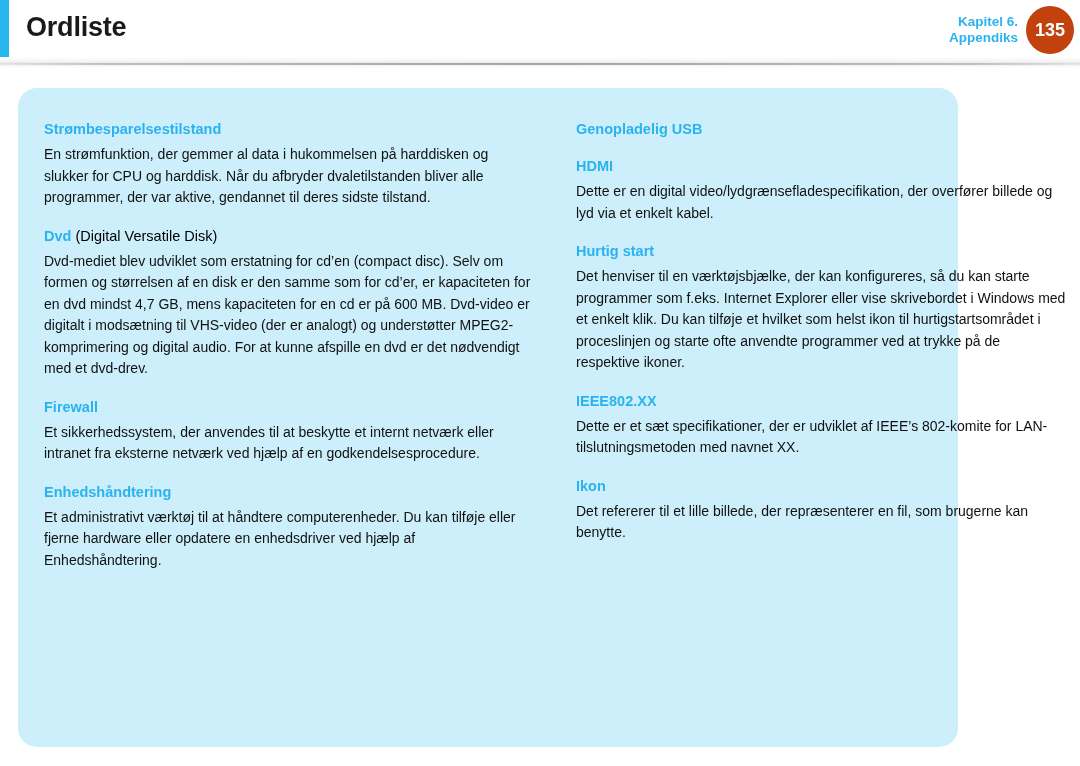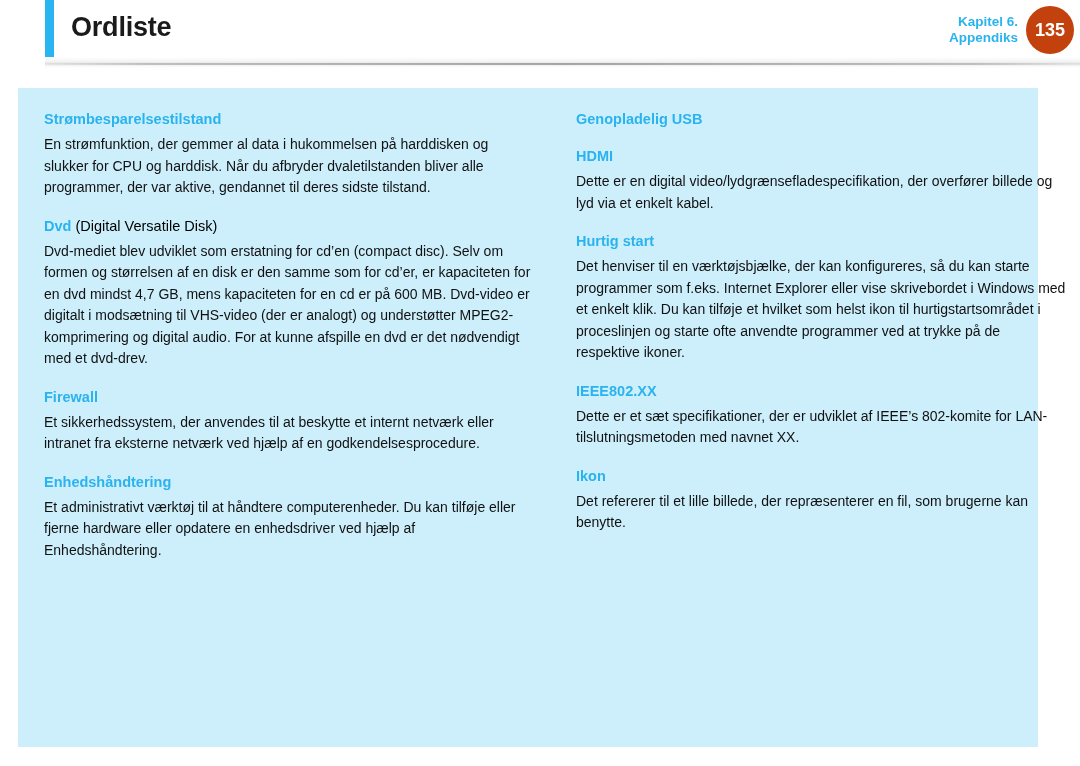--- a/index.html
+++ b/index.html
@@ -16,21 +16,20 @@
     position: relative;
     -webkit-font-smoothing: antialiased;
   }
 
   
   .page-header {
     position: relative;
     height: 58px;
     background: #ffffff;
     box-sizing: border-box;
-    margin-left: 45px;
   }
   .header-accent-bar {
     position: absolute;
     left: 0;
     top: 0;
     width: 9px;
     height: 57px;
     background: #29b5ef;
   }
   .page-title {
@@ -98,25 +97,26 @@
       rgba(130,130,130,0.65) 50%,
       rgba(160,160,160,0.55) 90%,
       rgba(255,255,255,0) 100%);
   }
 
   
   .content-panel {
     position: absolute;
     left: 18px;
     top: 88px;
-    width: 1020px;
+    width: 940px;
     height: 659px;
     background: #cdeffc;
     box-sizing: border-box;
-    padding: 21px 26px 20px 26px;
+    padding: 31px 26px 20px 26px;
+    border-radius: 19px;
   }
   .columns {
     display: flex;
     gap: 42px;
     align-items: flex-start;
   }
   .column {
     width: 490px;
     flex: 0 0 490px;
   }

